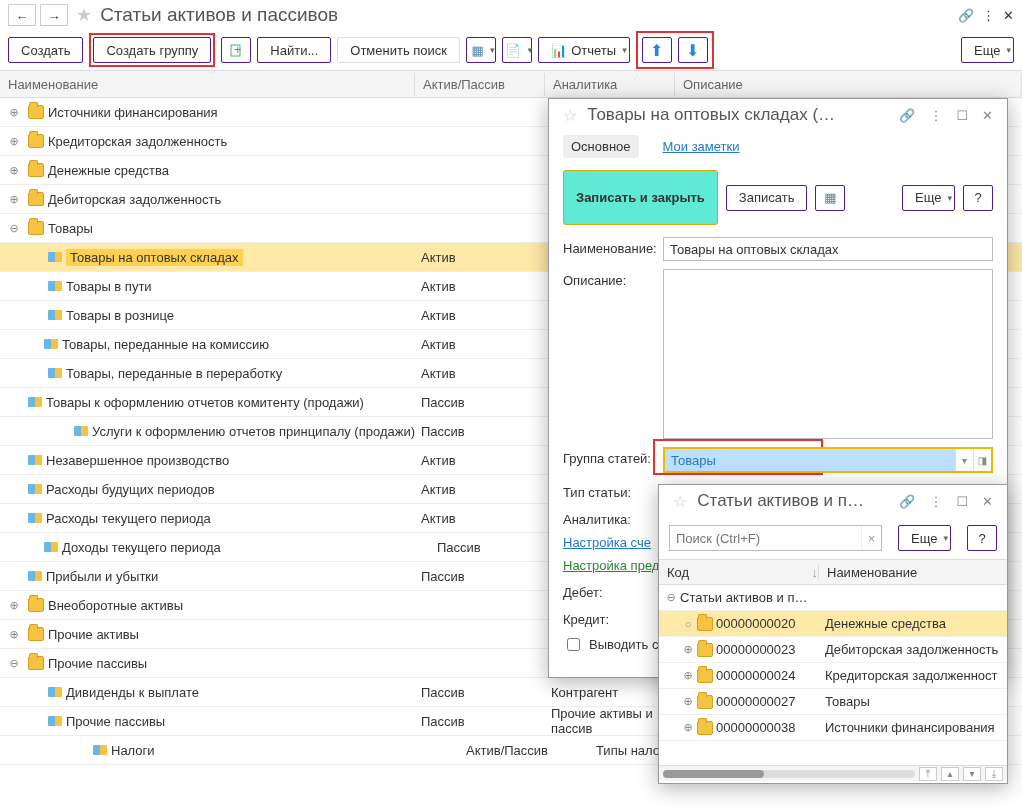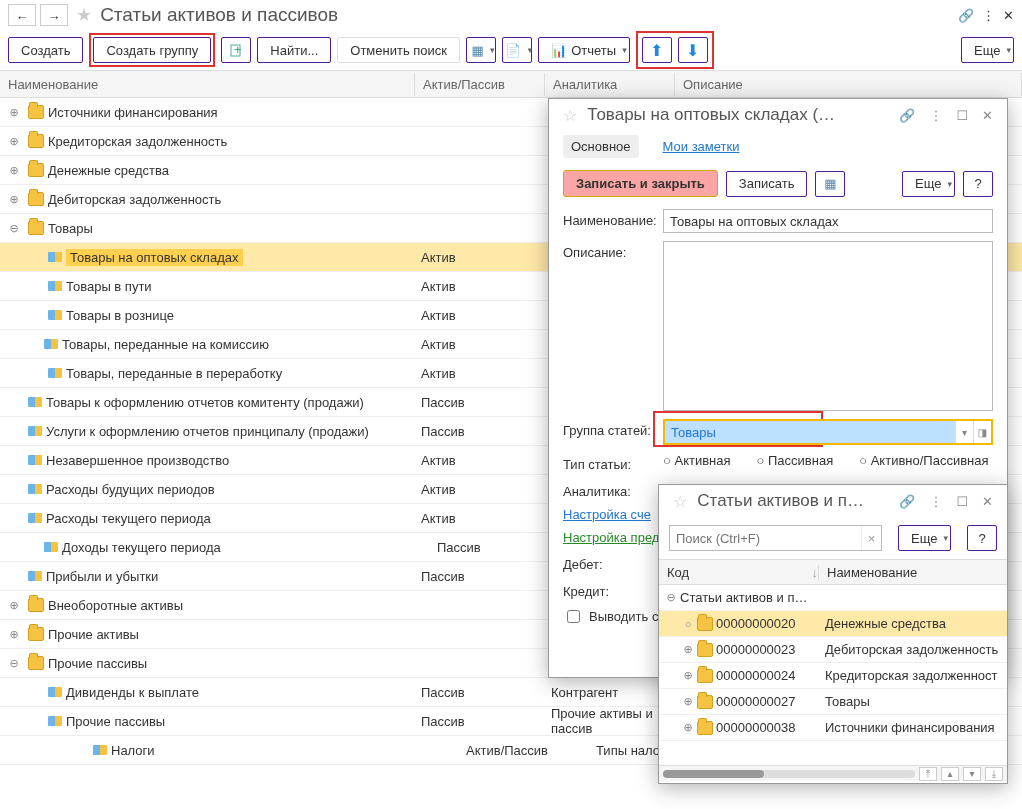--- a/index.html
+++ b/index.html
@@ -36,21 +36,21 @@
 .dlg1{left:548px;top:98px;width:460px;height:580px}
 .dlg-title{display:flex;align-items:center;padding:6px 10px;gap:6px}
 .dlg-title .star{font-size:16px}
 .dlg-title-text{font-size:17px;color:#555;flex:1;white-space:nowrap;overflow:hidden;text-overflow:ellipsis}
 .dlg-ctrl{color:#888;cursor:pointer;padding:2px 4px}
 .dlg-tabs{display:flex;gap:16px;padding:4px 14px;align-items:center}
 .tab{padding:4px 8px;cursor:pointer}
 .tab.active{background:#eee;border-radius:3px}
 .tab.link{color:#2277cc;text-decoration:underline}
 .dlg-tb{display:flex;padding:8px 14px;gap:8px;align-items:center}
-.btn-yellow{background:#fca5a5;border:1px solid #d4a800;font-weight:bold;padding:5px 12px;border-radius:3px;cursor:pointer}
+.btn-yellow{background:#5eead4;border:1px solid #d4a800;font-weight:bold;padding:19px 12px;border-radius:3px;cursor:pointer}
 .form{padding:4px 14px}
 .frow{display:flex;margin-bottom:8px;align-items:flex-start}
 .flabel{width:100px;padding-top:4px}
 .finput{flex:1;border:1px solid #bbb;padding:3px 6px;height:24px}
 .ftextarea{flex:1;border:1px solid #bbb;height:170px;padding:4px}
 .combo{flex:1;display:flex;border:2px solid #f5b800;height:26px;position:relative}
 .combo input{flex:1;border:none;padding:2px 6px;color:#2277cc;background:#bde0ff;outline:none}
 .combo-btn{width:18px;border-left:1px solid #ddd;display:flex;align-items:center;justify-content:center;cursor:pointer;font-size:10px;color:#888}
 .link-txt{color:#2277cc;text-decoration:underline;cursor:pointer}
 .green-txt{color:#2a8a2a;text-decoration:underline;cursor:pointer}
@@ -262,21 +262,21 @@
         <span class="exp"></span>
         <span class="ind" style="width:0px"></span>
         <span class="item-icon"></span>
         <span>Товары к оформлению отчетов комитенту (продажи)</span>
       </div>
       <div class="cell2">Пассив</div>
       <div class="cell3"></div>
       <div class="cell4"></div>
     </div>
     <div class="row">
-      <div class="cell-name" style="padding-left: 8px;">
+      <div class="cell-name" style="padding-left: 8px; justify-content: flex-end;">
         <span class="exp"></span>
         <span class="ind" style="width:0px"></span>
         <span class="item-icon"></span>
         <span>Услуги к оформлению отчетов принципалу (продажи)</span>
       </div>
       <div class="cell2">Пассив</div>
       <div class="cell3"></div>
       <div class="cell4"></div>
     </div>
     <div class="row">

